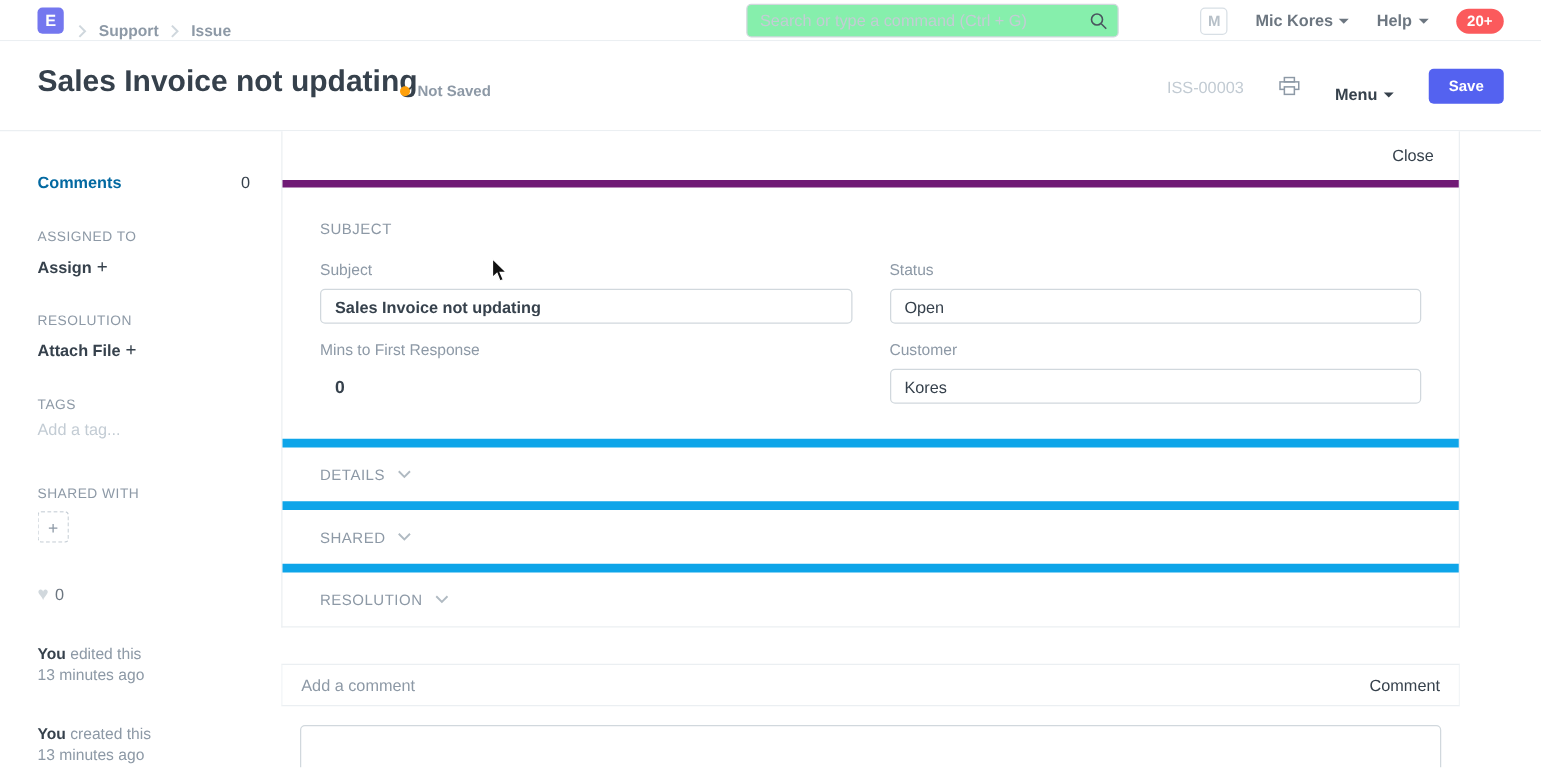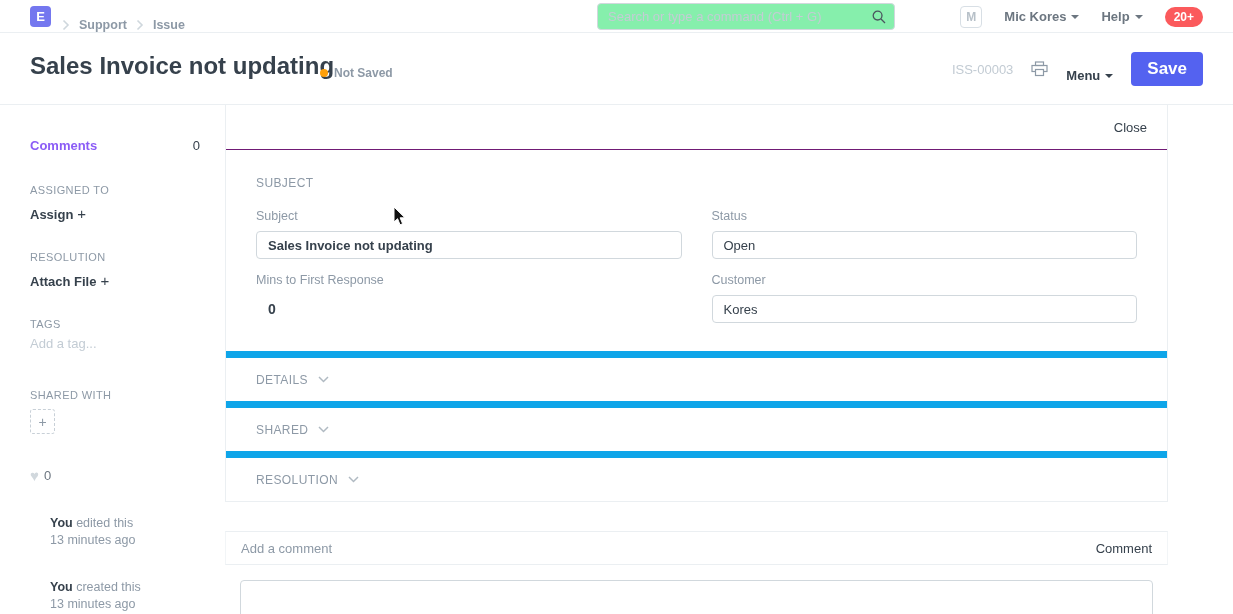--- a/index.html
+++ b/index.html
@@ -32,51 +32,51 @@
   .notif-badge { background:#fb5a5c; color:#fff; font-size:12px; font-weight:bold;
                  padding:3px 9px; border-radius:10px; cursor:pointer; }
 
   
   .page-head { position:absolute; left:0; top:33px; width:1233px; height:72px;
                border-bottom:1px solid #ebeff2; background:#fff; }
   .page-title { position:absolute; left:30px; top:19px; font-size:24px; font-weight:bold; color:#36414c; }
   .save-indicator { position:absolute; left:320px; top:33px; display:flex; align-items:center; gap:6px; }
   .dot { width:8px; height:8px; border-radius:50%; background:#ffa00a; }
   .indicator-text { font-size:12px; font-weight:bold; color:#8d99a6; }
-  .head-right { position:absolute; right:30px; top:0; height:72px; display:flex; align-items:center; gap:18px; }
+  .head-right { position:absolute; right:30px; top:0; height:72px; display:flex; align-items:center; gap:28px; }
   .doc-id { color:#c2cbd3; font-size:13px; }
   .printer { display:flex; cursor:pointer; }
   .menu-btn { color:#36414c; font-size:13px; font-weight:bold; cursor:pointer;margin-top:12px; }
-  .save-btn { background:#5462f0; color:#fff; font-size:17px; font-weight:bold; border:none;
+  .save-btn { background:#5462f0; color:#fff; font-size:12px; font-weight:bold; border:none;
               border-radius:4px; padding:7px 16px; cursor:pointer; font-family:"Liberation Sans", sans-serif; }
 
   
   .sidebar { position:absolute; left:0; top:105px; width:225px; height:509px; }
   .sb { position:absolute; left:30px; right:25px; }
   .sb-row { display:flex; justify-content:space-between; align-items:center; }
-  .sb-strong { font-size:13px; font-weight:bold; color:#8b5cf6; }
+  .sb-strong { font-size:13px; font-weight:bold; color:#0369a1; }
   .sb-count { font-size:13px; color:#36414c; }
   .sb-head { font-size:11px; color:#8d99a6; letter-spacing:.4px; font-weight:normal; }
   .sb-action { font-size:13px; font-weight:bold; color:#36414c; cursor:pointer; }
   .plus { color:#36414c; font-weight:normal; font-size:15px; margin-left:4px; }
   .sb-placeholder { font-size:13px; color:#c3ccd4; cursor:text; }
   .share-box { width:25px; height:25px; border:1px dashed #c8d0d7; border-radius:3px; color:#8d99a6;
                font-size:14px; display:flex; align-items:center; justify-content:center; cursor:pointer; }
   .like-row { display:flex; align-items:center; gap:5px; }
   .heart { color:#d1d8dd; font-size:15px; cursor:pointer; line-height:1; }
   .like-count { font-size:13px; color:#6c7680; }
-  .hist { font-size:12.5px; color:#8d99a6; line-height:17px;margin-left:20px; }
+  .hist { font-size:12.5px; color:#8d99a6; line-height:17px; }
   .hist b { color:#36414c; }
 
   
   .card { position:absolute; left:225px; top:105px; width:943px;
           border-left:1px solid #ebeff2; border-right:1px solid #ebeff2;
           border-bottom:1px solid #ebeff2; background:#fff; }
   .close-row { height:45px; display:flex; align-items:center; justify-content:flex-end;
-               padding-right:20px; border-bottom:1px solid #701a75; }
+               padding-right:20px; border-bottom:6px solid #701a75; }
   .close-link { font-size:13px; color:#36414c; cursor:pointer; }
   .form-section { padding:26px 30px 28px 30px; }
   .section-label { font-size:12px; color:#8d99a6; letter-spacing:.4px; margin-bottom:19px; }
   .grid { display:grid; grid-template-columns:1fr 1fr; column-gap:30px; row-gap:14px; }
   .fld-label { font-size:12.5px; color:#8d99a6; margin-bottom:8px; }
   .fld input { width:100%; height:28px; border:1px solid #d1d8dd; border-radius:4px; padding:0 11px;
                font-size:13px; color:#36414c; outline:none; font-family:"Liberation Sans", sans-serif; background:#fff; }
   .fld input.bold { font-weight:bold; }
   .fld-static { font-size:14px; font-weight:bold; color:#36414c; padding:6px 0 0 12px; }
   .collapse-row { height:50px; display:flex; align-items:center; gap:10px; padding:0 30px;

